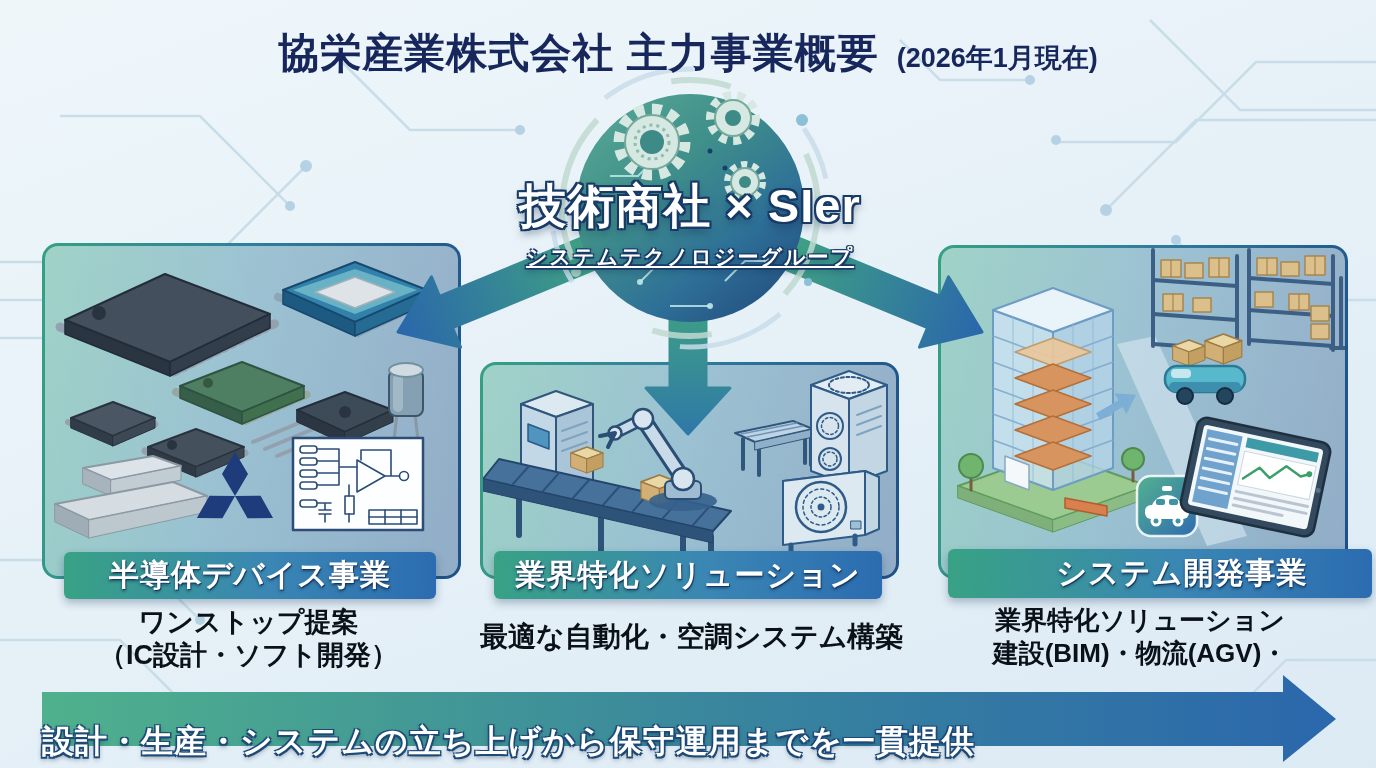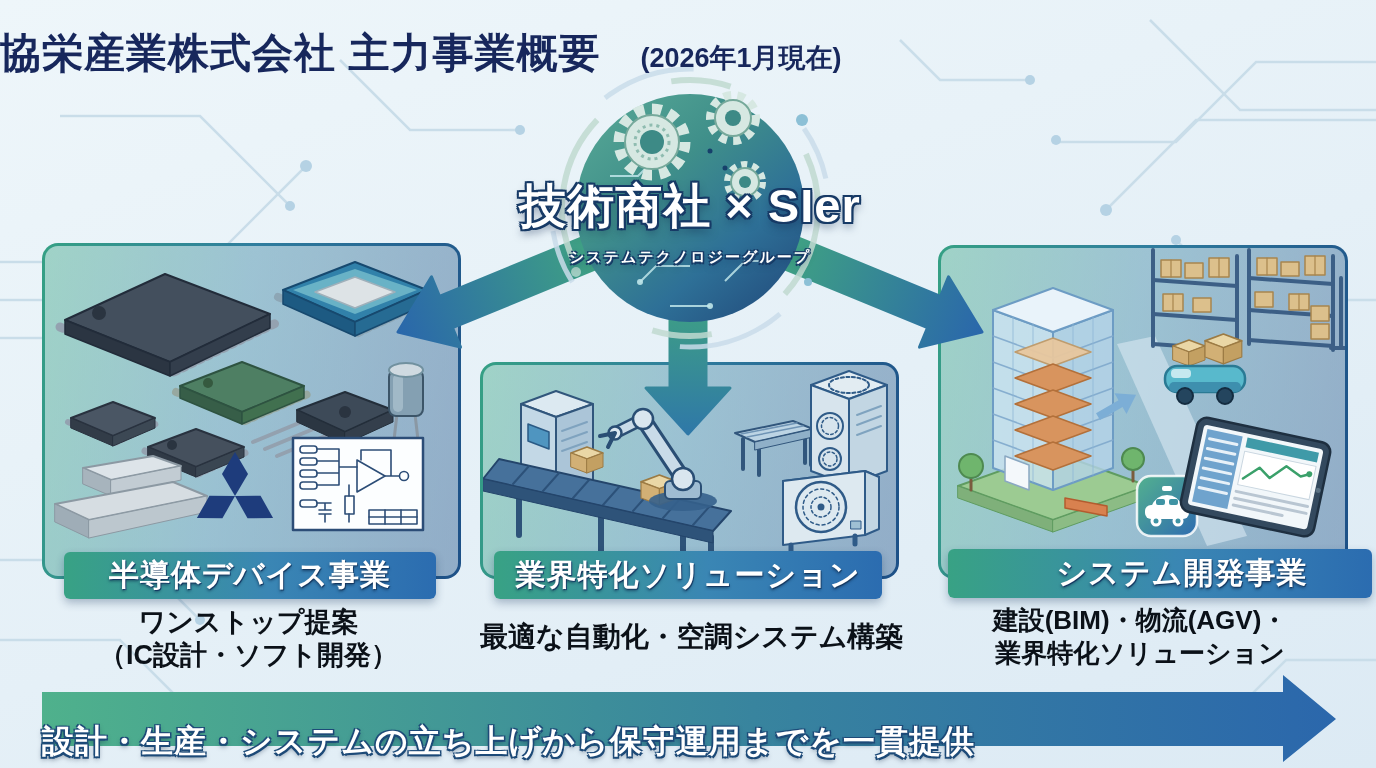--- a/index.html
+++ b/index.html
@@ -1,44 +1,44 @@
 <!DOCTYPE html>
 <html><head>
 <meta charset="utf-8">
 <style>
   html,body{margin:0;padding:0;}
   .stage{position:relative;width:1376px;height:768px;overflow:hidden;
     background:linear-gradient(160deg,#eef6fa 0%,#e5f0f7 55%,#dceaf4 100%);
     font-family:"Liberation Sans","DejaVu Sans",sans-serif;}
   .bg-traces{position:absolute;left:0;top:0;z-index:0;}
-  .title-row{position:absolute;top:26px;left:0;width:100%;display:flex;justify-content:flex-start;
-    align-items:baseline;gap:24px;z-index:6;color:#17275c;white-space:nowrap;}
+  .title-row{position:absolute;top:26px;left:0;width:100%;display:flex;justify-content:center;
+    align-items:baseline;gap:2px;z-index:6;color:#17275c;white-space:nowrap;}
   .title-main{font-size:41px;font-weight:800;letter-spacing:1px;}
   .title-note{font-size:27px;font-weight:800;margin-left:16px;}
   .panel{position:absolute;border-radius:16px;border:3px solid transparent;z-index:1;
     background:linear-gradient(rgba(247,252,254,.55),rgba(240,248,252,.55)) padding-box,
                linear-gradient(100deg,#35a084 0%,#2f7d9e 45%,#1d5087 100%) border-box;}
   .panel-left{left:42px;top:243px;width:413px;height:330px;}
   .panel-mid{left:480px;top:362px;width:413px;height:211px;}
   .panel-right{left:938px;top:245px;width:404px;height:328px;}
   .panel svg{position:absolute;left:0;top:0;}
   .panel svg *{stroke-linejoin:round;stroke-linecap:round;}
   .arrows,.banner-svg{position:absolute;left:0;top:0;}
   .arrows{z-index:2;}
   .banner-svg{z-index:4;}
   .hub{position:absolute;left:540px;top:56px;width:300px;height:300px;z-index:3;}
   .hub svg{position:absolute;inset:0;}
   .hub-label{position:absolute;left:50%;top:122px;transform:translateX(-50%);white-space:nowrap;
     font-size:47px;line-height:56px;font-weight:800;color:#fff;letter-spacing:1px;
     text-shadow:-2px -2px 0 #173a66,2px -2px 0 #173a66,-2px 2px 0 #173a66,2px 2px 0 #173a66,
       -2px 0 0 #173a66,2px 0 0 #173a66,0 -2px 0 #173a66,0 2px 0 #173a66,0 5px 9px rgba(15,40,80,.5);text-align:center;}
   .hub-sublabel{position:absolute;left:50%;top:188px;transform:translateX(-50%);white-space:nowrap;
-    font-size:15px;line-height:26px;font-weight:800;color:#fff;letter-spacing:2px;
+    font-size:21px;line-height:26px;font-weight:800;color:#fff;letter-spacing:2px;
     text-shadow:-1.5px -1.5px 0 #173a66,1.5px -1.5px 0 #173a66,-1.5px 1.5px 0 #173a66,
-      1.5px 1.5px 0 #173a66,0 3px 6px rgba(15,40,80,.5);}
+      1.5px 1.5px 0 #173a66,0 3px 6px rgba(15,40,80,.5);text-decoration:underline;}
   .badge{position:absolute;z-index:5;border-radius:6px;display:flex;align-items:center;justify-content:center;
     background:linear-gradient(92deg,#38a284 0%,#3a86b4 55%,#2b6cb0 100%);
     color:#fff;font-weight:800;font-size:30px;letter-spacing:1px;
     box-shadow:0 4px 8px rgba(20,50,90,.3);
     text-shadow:0 2px 3px rgba(12,38,72,.65),1px 1px 0 #1d4a78;}
   .badge-left{left:64px;top:552px;width:372px;height:47px;}
   .badge-mid{left:494px;top:551px;width:388px;height:48px;}
   .badge-right{left:948px;top:549px;width:380px;height:49px;padding-left:44px;}
   .desc{position:absolute;z-index:5;text-align:center;color:#0b1118;font-weight:800;white-space:nowrap;}
   .desc-left{left:42px;top:606px;width:413px;font-size:27px;line-height:33px;}
@@ -426,22 +426,22 @@
   <div class="badge badge-right">システム開発事業</div>
 
   <div class="desc desc-left">
     <div>ワンストップ提案</div>
     <div>（IC設計・ソフト開発）</div>
   </div>
   <div class="desc desc-mid">
     <div>最適な自動化・空調システム構築</div>
   </div>
   <div class="desc desc-right">
+    <div>業界特化ソリューション</div>
     <div>建設(BIM)・物流(AGV)・</div>
-    <div>業界特化ソリューション</div>
   </div>
 
   <svg class="banner-svg" width="1376" height="768" viewBox="0 0 1376 768">
     <defs>
       <linearGradient id="gradBanner" gradientUnits="userSpaceOnUse" x1="42" y1="719" x2="1336" y2="719">
         <stop offset="0" stop-color="#4fb18c"></stop>
           <stop offset=".55" stop-color="#38849e"></stop>
           <stop offset="1" stop-color="#2b67ac"></stop>
       </linearGradient>
     </defs>

